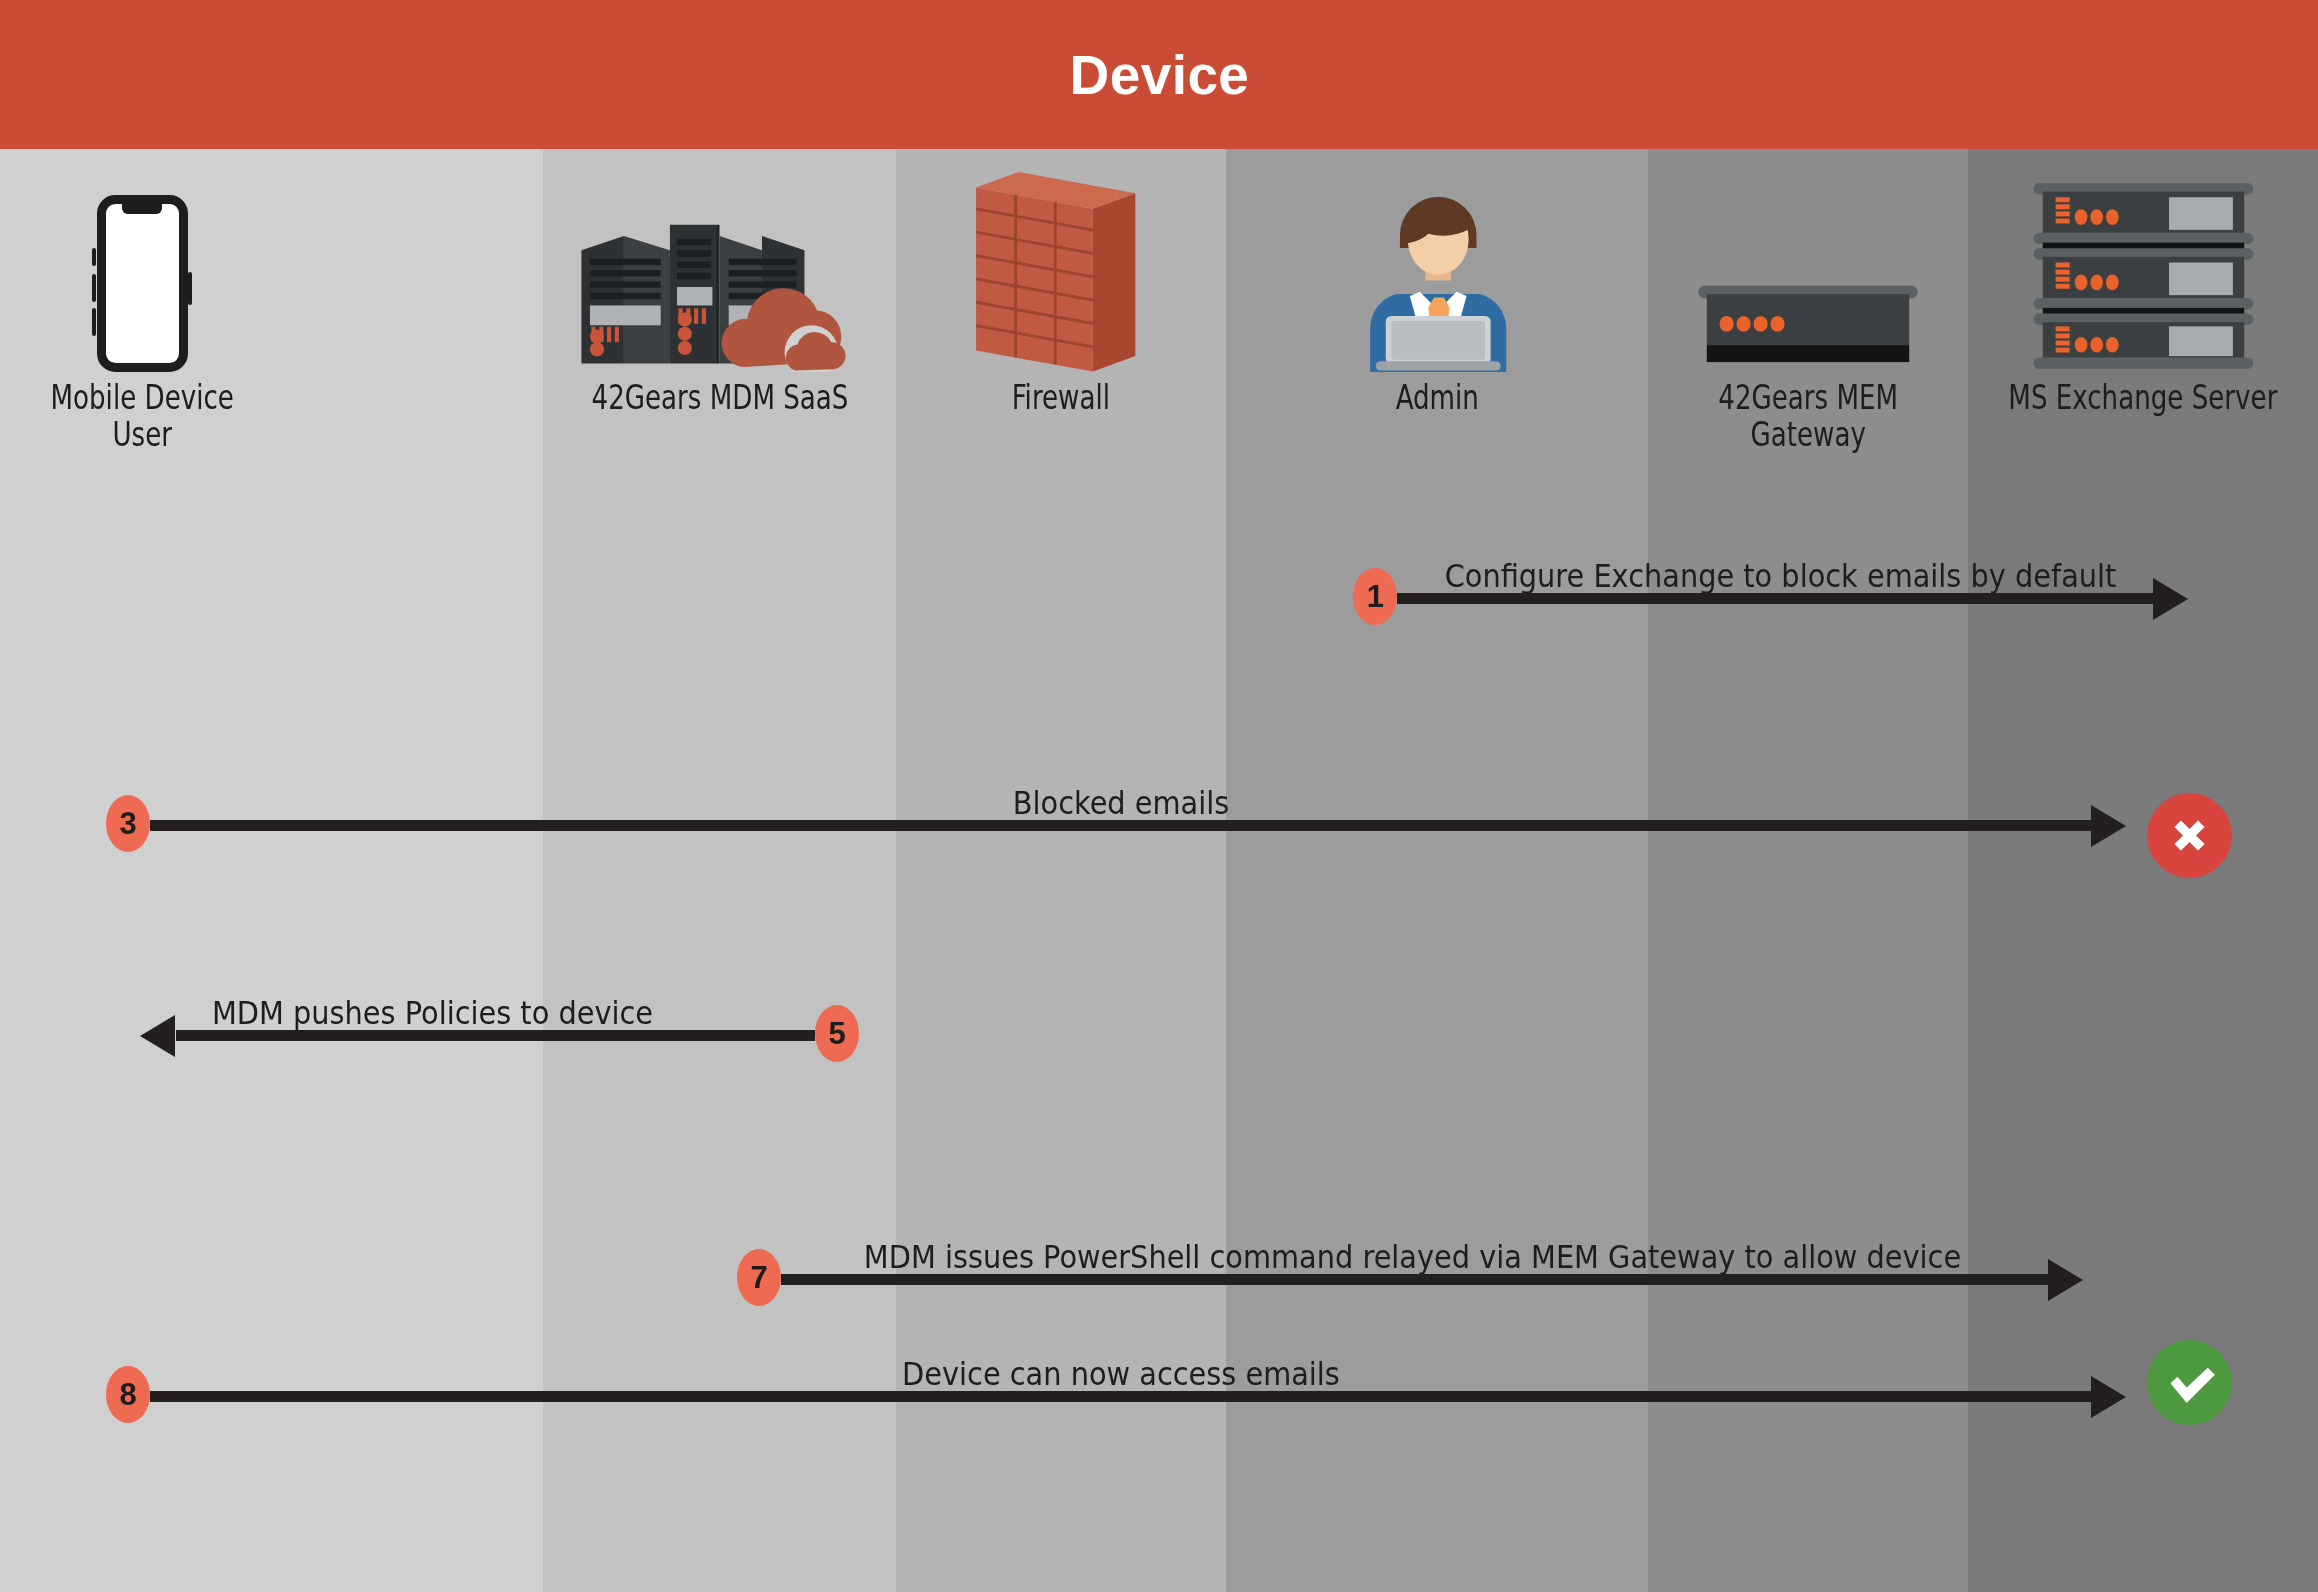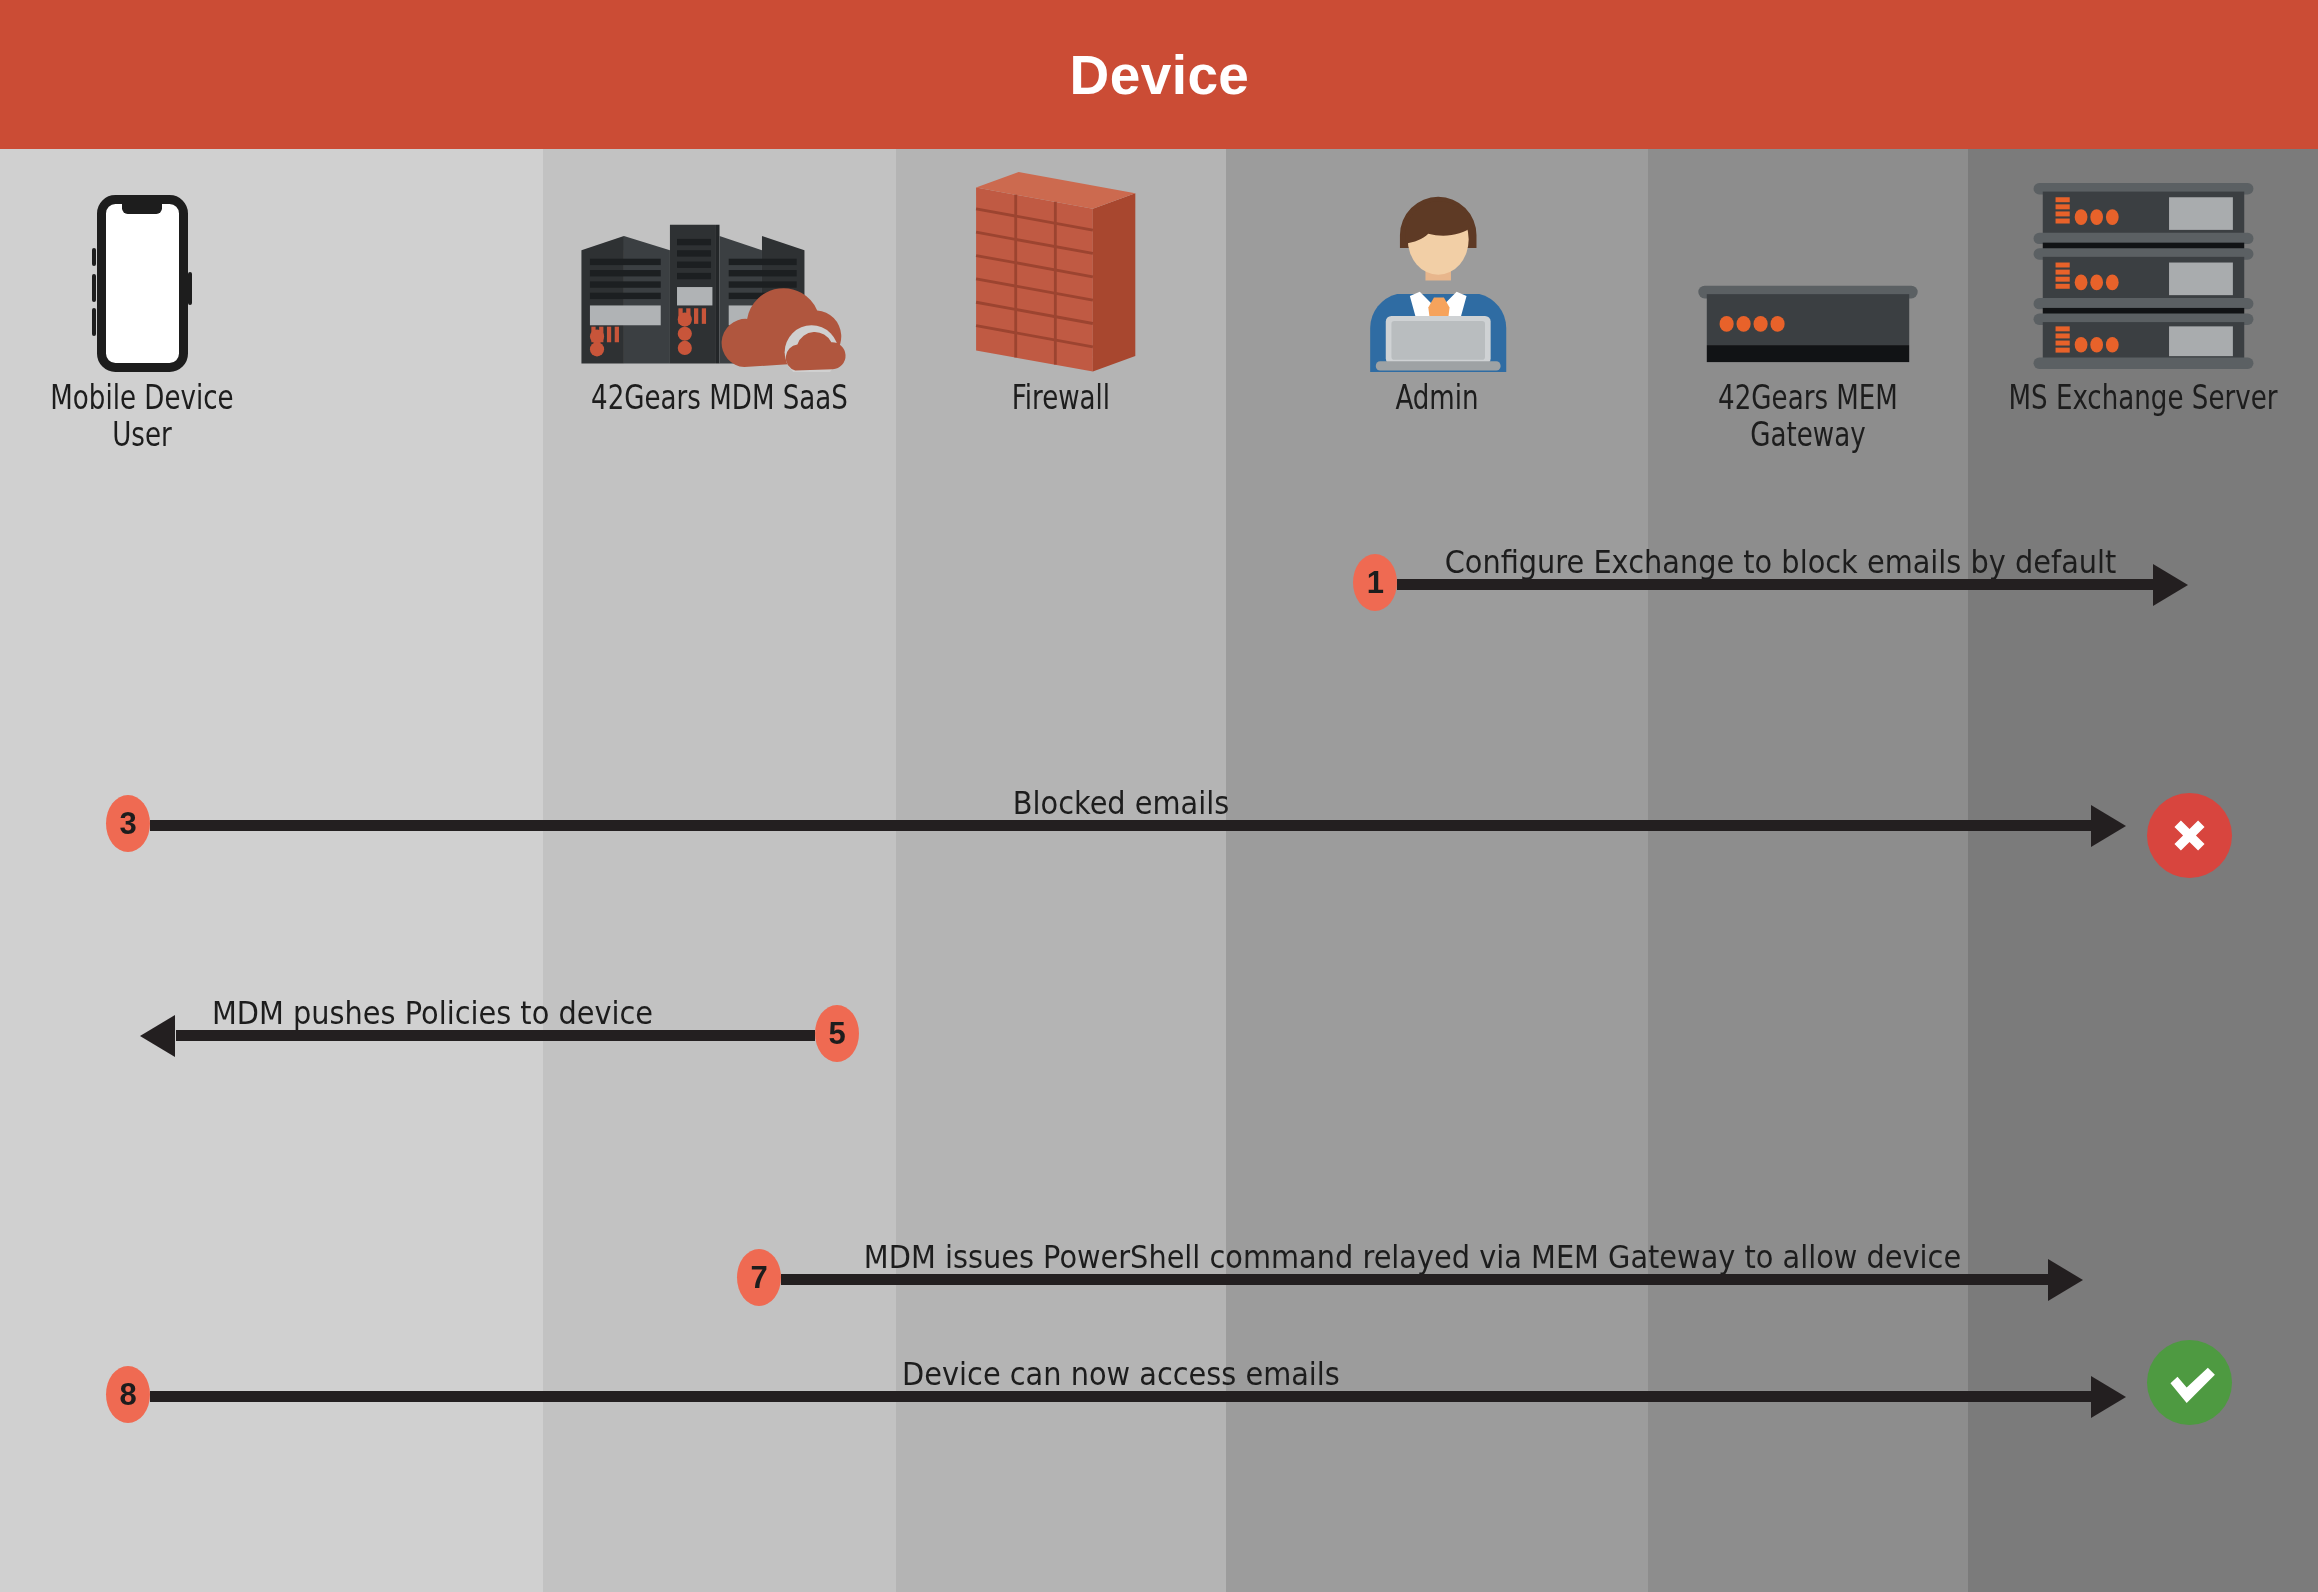--- a/index.html
+++ b/index.html
@@ -22,21 +22,21 @@
   }
 
   
   .bands{position:absolute;left:0;top:149px;width:2319px;height:1443px;}
   .band{position:absolute;top:0;height:1443px;}
 
   
   .cols{position:absolute;left:0;top:149px;width:2319px;height:355px;}
   .col{
     position:absolute;top:0;height:341px;
-    display:flex;flex-direction:column;
+    display:flex;flex-direction:column;align-items:center;
   }
   .col-icon{
     height:213px;display:flex;align-items:flex-end;justify-content:center;
     margin-top:10px;
   }
   .col-label{
     margin-top:7px;text-align:center;color:#1d1d1d;
     font-size:33px;line-height:37px;
     font-family:"DejaVu Sans",sans-serif;
     font-stretch:condensed;
@@ -280,21 +280,21 @@
             <rect x="196" y="206" width="90" height="42" fill="#a9acae"></rect>
           </g>
         </svg>
       </div>
       <div class="col-label">MS Exchange Server</div>
     </div>
   </div>
 
   <div class="rows">
 
-    <div class="row" style="left:1369px;top:525px;width:823px;">
+    <div class="row" style="left:1369px;top:539px;width:823px;">
       <div class="row-label">Configure Exchange to block emails by default</div>
       <div class="arrow-line" style="left:28px;width:759px;"></div>
       <div class="arrow-head right" style="left:784px;"></div>
       <div class="step-badge" style="left:-15.6px;">1</div>
     </div>
 
 
     <div class="row" style="left:92px;top:766px;width:2058px;">
       <div class="row-label" style="text-align:center;">Blocked emails</div>
       <div class="arrow-line" style="left:58px;width:1944px;"></div>

